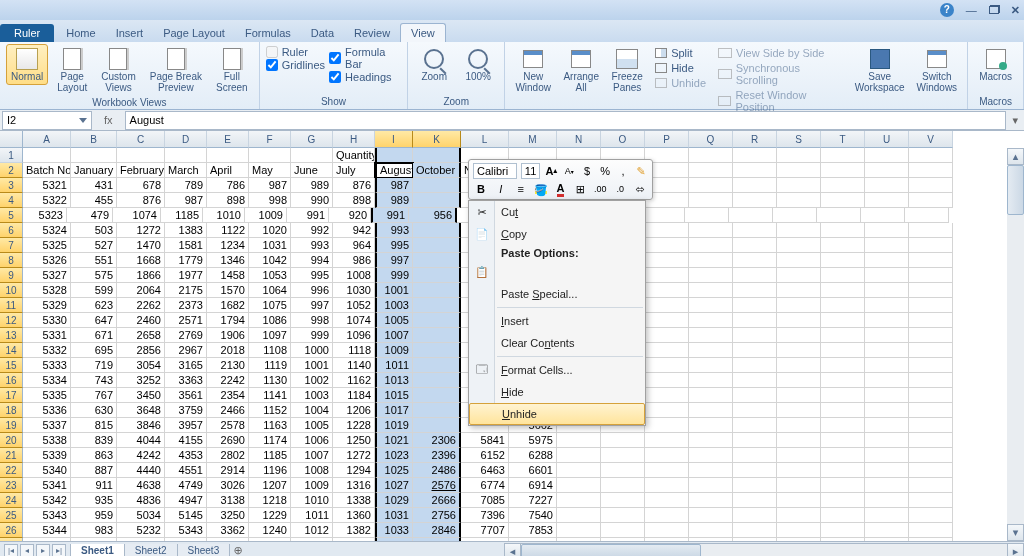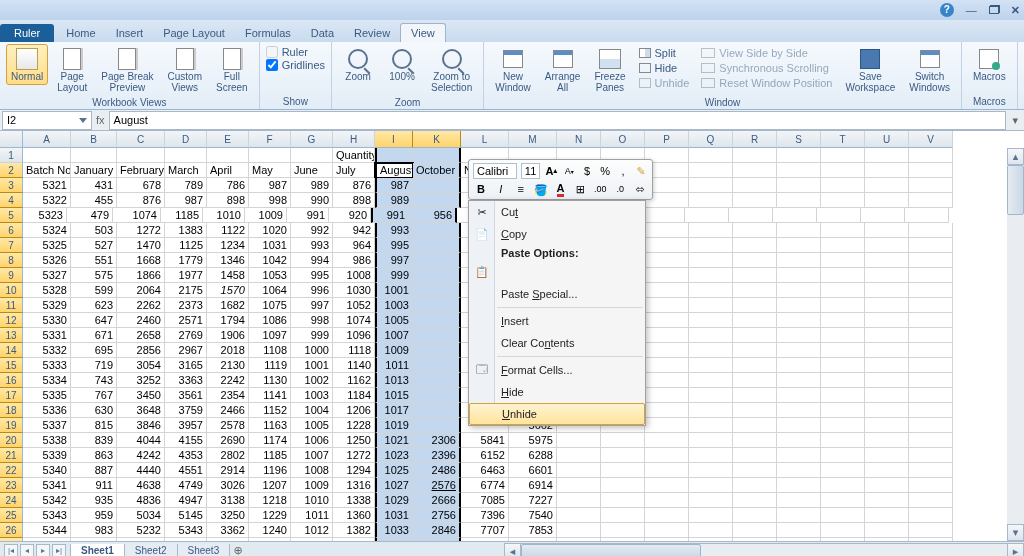--- a/index.html
+++ b/index.html
@@ -26,21 +26,21 @@
 .bigbtn .lbl{font-size:10px;text-align:center;line-height:1.1;}
 .chklist{display:flex;flex-direction:column;gap:1px;padding-top:2px;}
 .chk{display:flex;align-items:center;gap:4px;color:#3b5a82;font-size:10px;}
 .chk input{width:12px;height:12px;}
 .smallbtn{display:flex;align-items:center;gap:4px;padding:1px 4px;color:#3b5a82;font-size:10px;cursor:pointer;}
 .smallbtn.disabled{opacity:0.5;}
 
 
 .fbar{height:21px;background:#e9eef3;border-bottom:1px solid #a9b8c9;display:flex;align-items:center;}
 .namebox{width:90px;height:19px;background:#fff;border:1px solid #a9b8c9;padding:0 4px;display:flex;align-items:center;justify-content:space-between;margin-left:2px;}
-.fxlabel{padding:0 4px;color:#666;}
+.fxlabel{padding:0 12px;color:#666;}
 .fxinput{flex:1;height:19px;background:#fff;border:1px solid #a9b8c9;padding:0 4px;display:flex;align-items:center;}
 
 
 .grid{position:relative;background:#fff;height:410px;overflow:hidden;}
 .corner{position:absolute;left:0;top:0;width:23px;height:17px;background:linear-gradient(#f2f5f8,#dde5ec);border-right:1px solid #9eb6ce;border-bottom:1px solid #9eb6ce;}
 .colhdrs{position:absolute;left:23px;top:0;right:17px;height:17px;display:flex;}
 .colhdr{height:17px;background:linear-gradient(#f2f5f8,#dde5ec);border-right:1px solid #c8d4e0;border-bottom:1px solid #9eb6ce;text-align:center;line-height:17px;color:#3b5a82;font-size:10px;}
 .colhdr.sel{background:linear-gradient(#ffe9a5,#ffd36b);border-right:1px solid #b88a1a;}
 .rowhdrs{position:absolute;left:0;top:17px;width:23px;}
 .rowhdr{width:23px;height:15px;background:linear-gradient(#f2f5f8,#dde5ec);border-right:1px solid #9eb6ce;border-bottom:1px solid #c8d4e0;text-align:center;line-height:15px;color:#3b5a82;font-size:10px;}
@@ -135,29 +135,29 @@
           <div class="ico">
             <div class="i-page"></div>
           </div>
           <div class="lbl" style="white-space:pre;">Page
 Layout</div>
         </div>
       <div class="bigbtn">
           <div class="ico">
             <div class="i-page"></div>
           </div>
+          <div class="lbl" style="white-space:pre;">Custom
+Views</div>
+        </div>
+      <div class="bigbtn">
+          <div class="ico">
+            <div class="i-page"></div>
+          </div>
           <div class="lbl" style="white-space:pre;">Page Break
 Preview</div>
-        </div>
-      <div class="bigbtn">
-          <div class="ico">
-            <div class="i-page"></div>
-          </div>
-          <div class="lbl" style="white-space:pre;">Custom
-Views</div>
         </div>
       <div class="bigbtn">
           <div class="ico">
             <div class="i-page"></div>
           </div>
           <div class="lbl" style="white-space:pre;">Full
 Screen</div>
         </div>
     </div>
     <div class="caption">Workbook Views</div>
@@ -167,43 +167,46 @@
       <div class="chklist">
         <label class="chk">
             <input type="checkbox" disabled="" style="">
             <span>Ruler</span>
           </label>
         <label class="chk">
             <input type="checkbox" checked="" style="">
             <span>Gridlines</span>
           </label>
       </div>
+      <div class="chklist">
+        <label class="chk">
+            <input type="checkbox" checked="" style="">
+            <span>Formula Bar</span>
+          </label>
+        <label class="chk">
+            <input type="checkbox" checked="" style="">
+            <span>Headings</span>
+          </label>
+      </div>
     </div>
     <div class="caption">Show</div>
   </div>
   <div class="rgroup">
     <div class="items">
       <div class="bigbtn">
           <div class="ico">
             <div class="i-zoom"></div>
           </div>
           <div class="lbl">Zoom</div>
         </div>
       <div class="bigbtn">
           <div class="ico">
             <div class="i-zoom"></div>
           </div>
           <div class="lbl">100%</div>
-        </div>
-      <div class="bigbtn">
-          <div class="ico">
-            <div class="i-zoom"></div>
-          </div>
-          <div class="lbl" style="white-space:pre;">Zoom to
-Selection</div>
         </div>
     </div>
     <div class="caption">Zoom</div>
   </div>
   <div class="rgroup">
     <div class="items">
       <div class="bigbtn">
           <div class="ico">
             <div class="i-win"></div>
           </div>
@@ -486,21 +489,21 @@
         <div class="cell" style="width: 44px;"></div>
         <div class="cell" style="width: 44px;"></div>
         <div class="cell" style="width: 44px;"></div>
         <div class="cell" style="width: 44px;"></div>
         <div class="cell" style="width: 44px;"></div>
       </div>
       <div class="row">
         <div class="cell" style="width: 48px;">5325</div>
         <div class="cell" style="width: 46px;">527</div>
         <div class="cell" style="width: 48px;">1470</div>
-        <div class="cell" style="width: 42px;">1125</div>
+        <div class="cell" style="width: 42px;">1581</div>
         <div class="cell" style="width: 42px;">1234</div>
         <div class="cell" style="width: 42px;">1031</div>
         <div class="cell" style="width: 42px;">993</div>
         <div class="cell" style="width: 42px;">964</div>
         <div class="cell sel seledge-l" style="width: 38px;">995</div>
         <div class="cell sel seledge-r" style="width: 48px;"></div>
         <div class="cell" style="width: 48px;"></div>
         <div class="cell" style="width: 48px;">1906</div>
         <div class="cell" style="width: 44px;"></div>
         <div class="cell" style="width: 44px;"></div>
@@ -556,21 +559,21 @@
         <div class="cell" style="width: 44px;"></div>
         <div class="cell" style="width: 44px;"></div>
         <div class="cell" style="width: 44px;"></div>
         <div class="cell" style="width: 44px;"></div>
       </div>
       <div class="row">
         <div class="cell" style="width: 48px;">5328</div>
         <div class="cell" style="width: 46px;">599</div>
         <div class="cell" style="width: 48px;">2064</div>
         <div class="cell" style="width: 42px;">2175</div>
-        <div class="cell" style="width: 42px; font-style: italic;">1570</div>
+        <div class="cell" style="width: 42px;">1570</div>
         <div class="cell" style="width: 42px;">1064</div>
         <div class="cell" style="width: 42px;">996</div>
         <div class="cell" style="width: 42px;">1030</div>
         <div class="cell sel seledge-l" style="width: 38px;">1001</div>
         <div class="cell sel seledge-r" style="width: 48px;"></div>
         <div class="cell" style="width: 48px;"></div>
         <div class="cell" style="width: 48px;">2845</div>
         <div class="cell" style="width: 44px;"></div>
         <div class="cell" style="width: 44px;"></div>
         <div class="cell" style="width: 44px;"></div>

